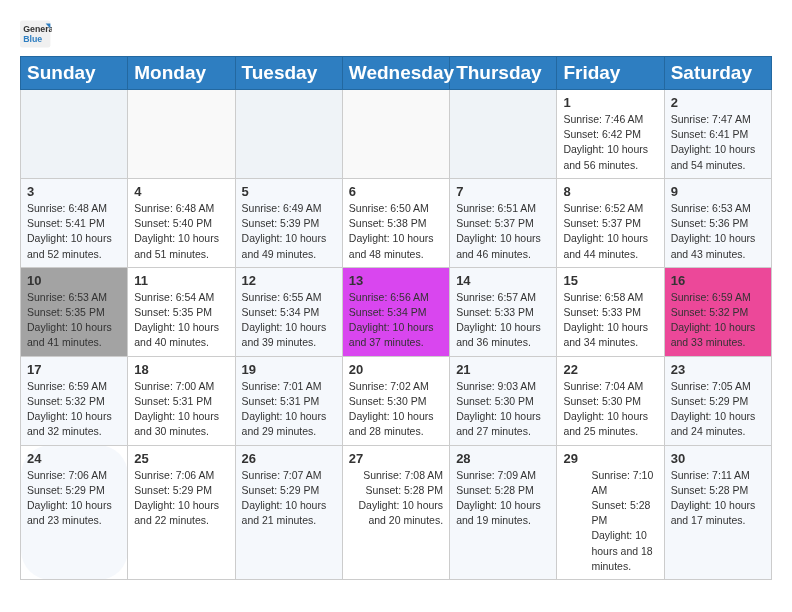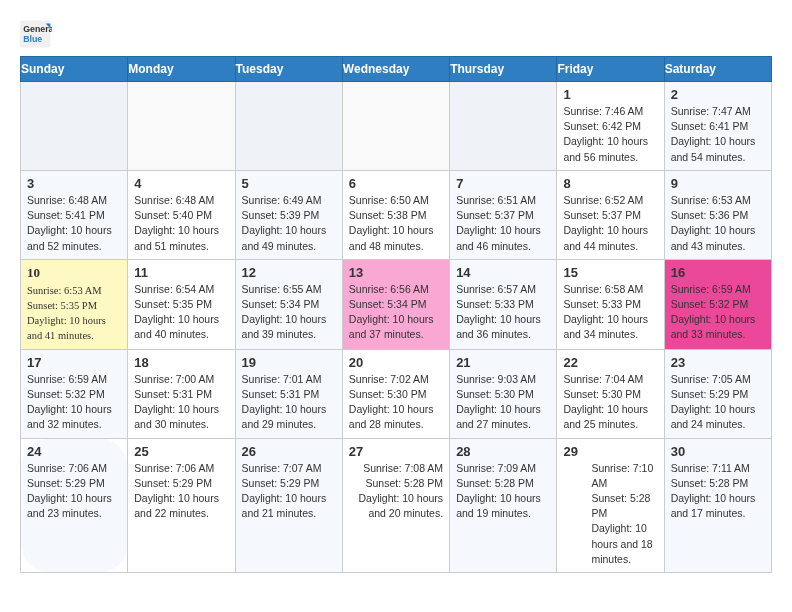--- a/index.html
+++ b/index.html
@@ -50,22 +50,22 @@
     }
     table {
       width: 100%;
       border-collapse: collapse;
       table-layout: fixed;
     }
     thead th {
       background-color: #2e7ec1;
       color: #fff;
       text-align: left;
-      padding: 5px 0;
-      font-size: 12px;
+      padding: 5px 6px;
+      font-size: 19px;
       font-weight: bold;
       border: 1px solid #2368a0;
     }
     td {
       vertical-align: top;
       border: 1px solid #ccc;
       padding: 5px 6px;
       font-size: 10.5px;
       color: #333;
       height: 88px;
@@ -189,39 +189,39 @@
 Daylight: 10 hours and 44 minutes.</div>
         </td>
         <td style="background: rgb(245, 248, 252);">
           <span class="day-num">9</span>
           <div class="cell-text" style="white-space: pre-line;">Sunrise: 6:53 AM
 Sunset: 5:36 PM
 Daylight: 10 hours and 43 minutes.</div>
         </td>
       </tr>
       <tr>
-        <td style="background: #fef9c3; font-family: Liberation Serif, serif;">
+        <td style="background: #a3a3a3;">
           <span class="day-num">10</span>
           <div class="cell-text" style="white-space: pre-line;">Sunrise: 6:53 AM
 Sunset: 5:35 PM
 Daylight: 10 hours and 41 minutes.</div>
         </td>
         <td style="background: rgb(255, 255, 255);">
           <span class="day-num">11</span>
           <div class="cell-text" style="white-space: pre-line;">Sunrise: 6:54 AM
 Sunset: 5:35 PM
 Daylight: 10 hours and 40 minutes.</div>
         </td>
         <td style="background: rgb(245, 248, 252);">
           <span class="day-num">12</span>
           <div class="cell-text" style="white-space: pre-line;">Sunrise: 6:55 AM
 Sunset: 5:34 PM
 Daylight: 10 hours and 39 minutes.</div>
         </td>
-        <td style="background: #f9a8d4;">
+        <td style="background: #d946ef;">
           <span class="day-num">13</span>
           <div class="cell-text" style="white-space: pre-line;">Sunrise: 6:56 AM
 Sunset: 5:34 PM
 Daylight: 10 hours and 37 minutes.</div>
         </td>
         <td style="background: rgb(245, 248, 252);">
           <span class="day-num">14</span>
           <div class="cell-text" style="white-space: pre-line;">Sunrise: 6:57 AM
 Sunset: 5:33 PM
 Daylight: 10 hours and 36 minutes.</div>

